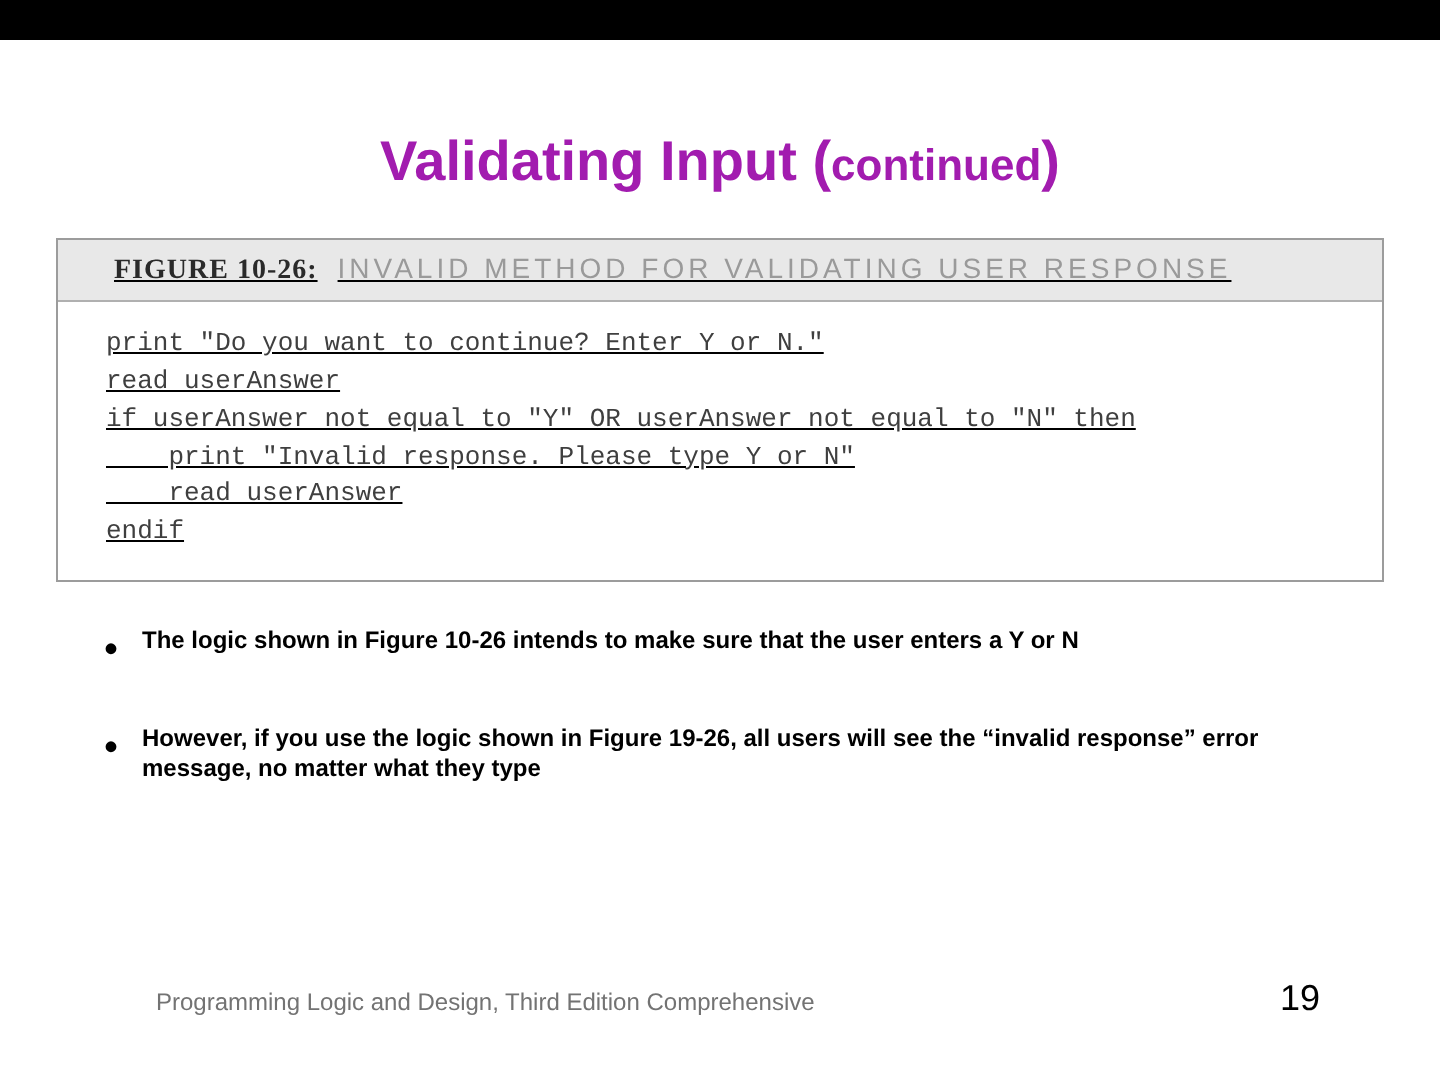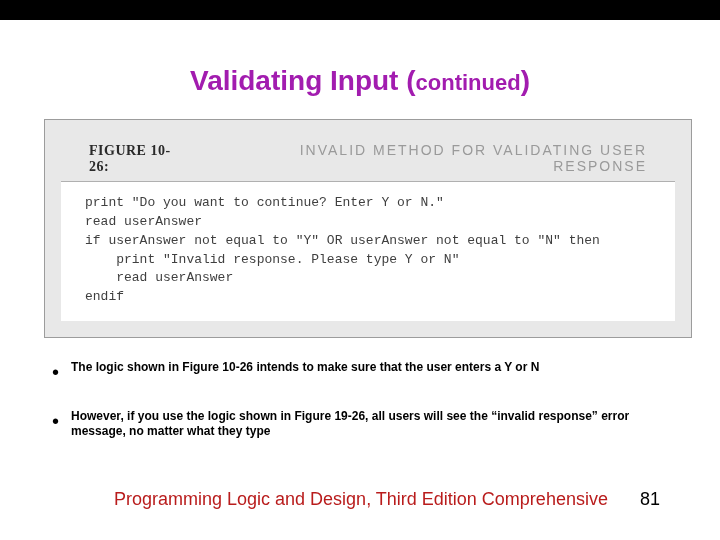--- a/index.html
+++ b/index.html
@@ -25,24 +25,25 @@
       font-size: 28px;
       font-weight: bold;
       color: #a21caf;
       margin-top: 45px;
       margin-bottom: 22px;
     }
     .slide-title .continued {
       font-size: 22px;
     }
     .figure-box {
-      margin: 0 28px 6px 44px;
+      margin: 0 28px 6px 28px;
       border: 1px solid #9c9c9c;
       background: #e8e8e8;
-      padding: 16px;
+      padding: 0;
+      text-decoration: underline;
     }
     .figure-header {
       padding: 6px 28px 6px 28px;
       border-bottom: 1px solid #b0b0b0;
       display: flex;
       align-items: baseline;
       gap: 10px;
     }
     .figure-label {
       font-family: Georgia, serif;
@@ -91,23 +92,22 @@
       position: absolute;
       bottom: 30px;
       left: 0;
       width: 100%;
       padding: 0 60px 0 78px;
       display: flex;
       justify-content: space-between;
       align-items: baseline;
     }
     .footer-left {
-      font-size: 18px;
-      color: #b91c1c;
-      margin-left: 36px;
+      font-size: 12px;
+      color: #737373;
     }
     .footer-right {
       font-size: 18px;
       color: #000;
     }
   </style>
 </head>
 <body>
 
 <div class="header-bar"></div>
@@ -135,14 +135,14 @@
     <span class="bullet-text">The logic shown in Figure 10-26 intends to make sure that the user enters a Y or N</span>
   </div>
   <div class="bullet-item">
     <span class="bullet-dot">•</span>
     <span class="bullet-text">However, if you use the logic shown in Figure 19-26, all users will see the “invalid response” error message, no matter what they type</span>
   </div>
 </div>
 
 <div class="footer">
   <span class="footer-left">Programming Logic and Design, Third Edition Comprehensive</span>
-  <span class="footer-right">81</span>
+  <span class="footer-right">19</span>
 </div>
 
 </body></html>

